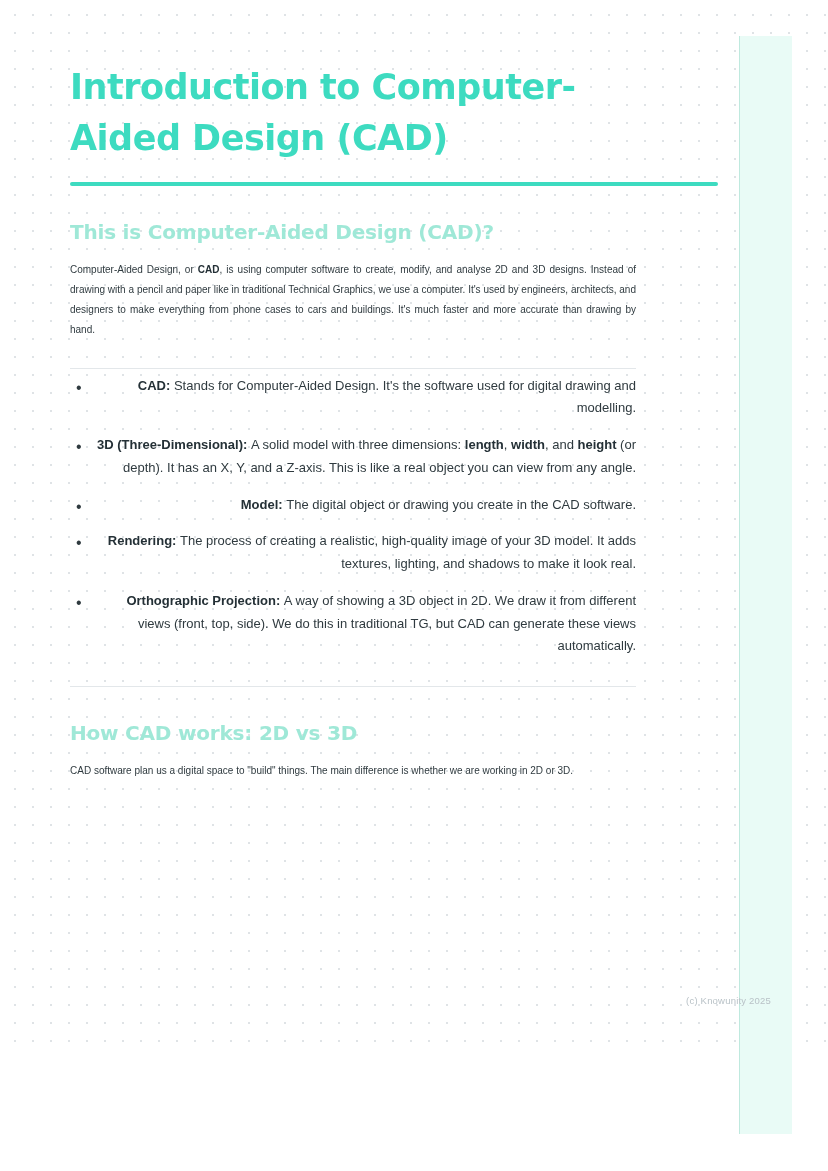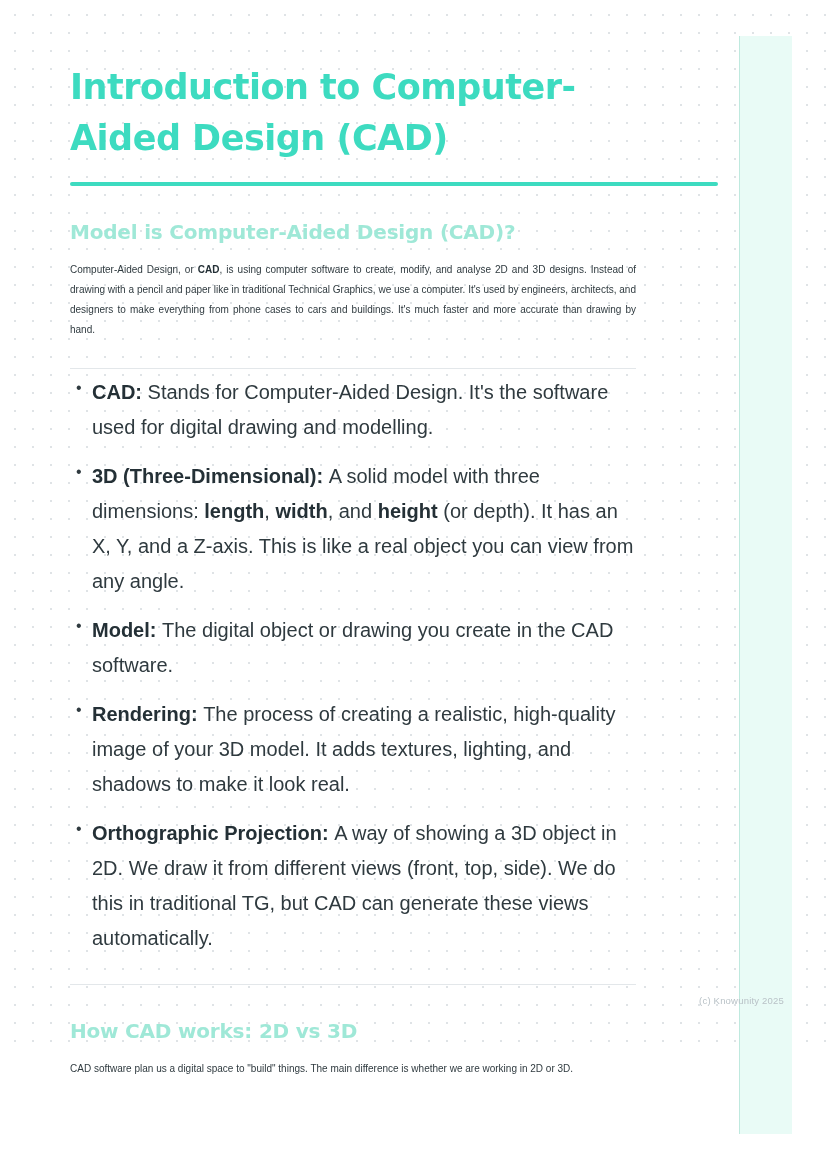--- a/index.html
+++ b/index.html
@@ -97,57 +97,58 @@
   }
 
   ul.terms {
     margin: 6px 0 0 0;
     padding: 0 0 0 22px;
     list-style: none;
   }
   ul.terms > li {
     position: relative;
     margin: 0 0 14px 0;
-    font-size: 20px;
+    font-size: 13px;
     line-height: 1.75;
     color: #2f3a3f;
+    text-align: right;
   }
   ul.terms > li::before {
     content: "•";
     position: absolute;
     left: -16px;
     top: -1px;
     color: #2f3a3f;
     font-size: 16px;
   }
   b, strong { font-weight: 700; color: #243036; }
 
   .footer-note {
     position: absolute;
-    right: 44px;
+    right: 57px;
     bottom: 44px;
     font-size: 9.5px;
     color: #b9c2c7;
     letter-spacing: 0.2px;
   }
 </style>
 </head>
 <body>
 
 <div class="page">
 
   <div class="right-panel"></div>
   <div class="right-panel-rule"></div>
 
   <div class="content">
 
     <h1 class="doc-title">Introduction to Computer-Aided Design (CAD)</h1>
     <div class="title-rule"></div>
 
-    <h2 class="section-title">Model is Computer-Aided Design (CAD)?</h2>
+    <h2 class="section-title">This is Computer-Aided Design (CAD)?</h2>
     <p class="body-text" id="p-0"><span>Computer-Aided Design, or </span><b>CAD</b><span>, is using computer software to create, modify, and analyse 2D and 3D designs. Instead of drawing with a pencil and paper like in traditional Technical Graphics, we use a computer. It's used by engineers, architects, and designers to make everything from phone cases to cars and buildings. It's much faster and more accurate than drawing by hand.</span></p>
 
     <div class="divider"></div>
 
     <ul class="terms" id="terms-list">
         <li><b>CAD: </b><span>Stands for Computer-Aided Design. It's the software used for digital drawing and modelling.</span></li>
         <li><b>3D (Three-Dimensional): </b><span>A solid model with three dimensions: </span><b>length</b><span>, </span><b>width</b><span>, and </span><b>height</b><span> (or depth). It has an X, Y, and a Z-axis. This is like a real object you can view from any angle.</span></li>
         <li><b>Model: </b><span>The digital object or drawing you create in the CAD software.</span></li>
         <li><b>Rendering: </b><span>The process of creating a realistic, high-quality image of your 3D model. It adds textures, lighting, and shadows to make it look real.</span></li>
         <li><b>Orthographic Projection: </b><span>A way of showing a 3D object in 2D. We draw it from different views (front, top, side). We do this in traditional TG, but CAD can generate these views automatically.</span></li>

